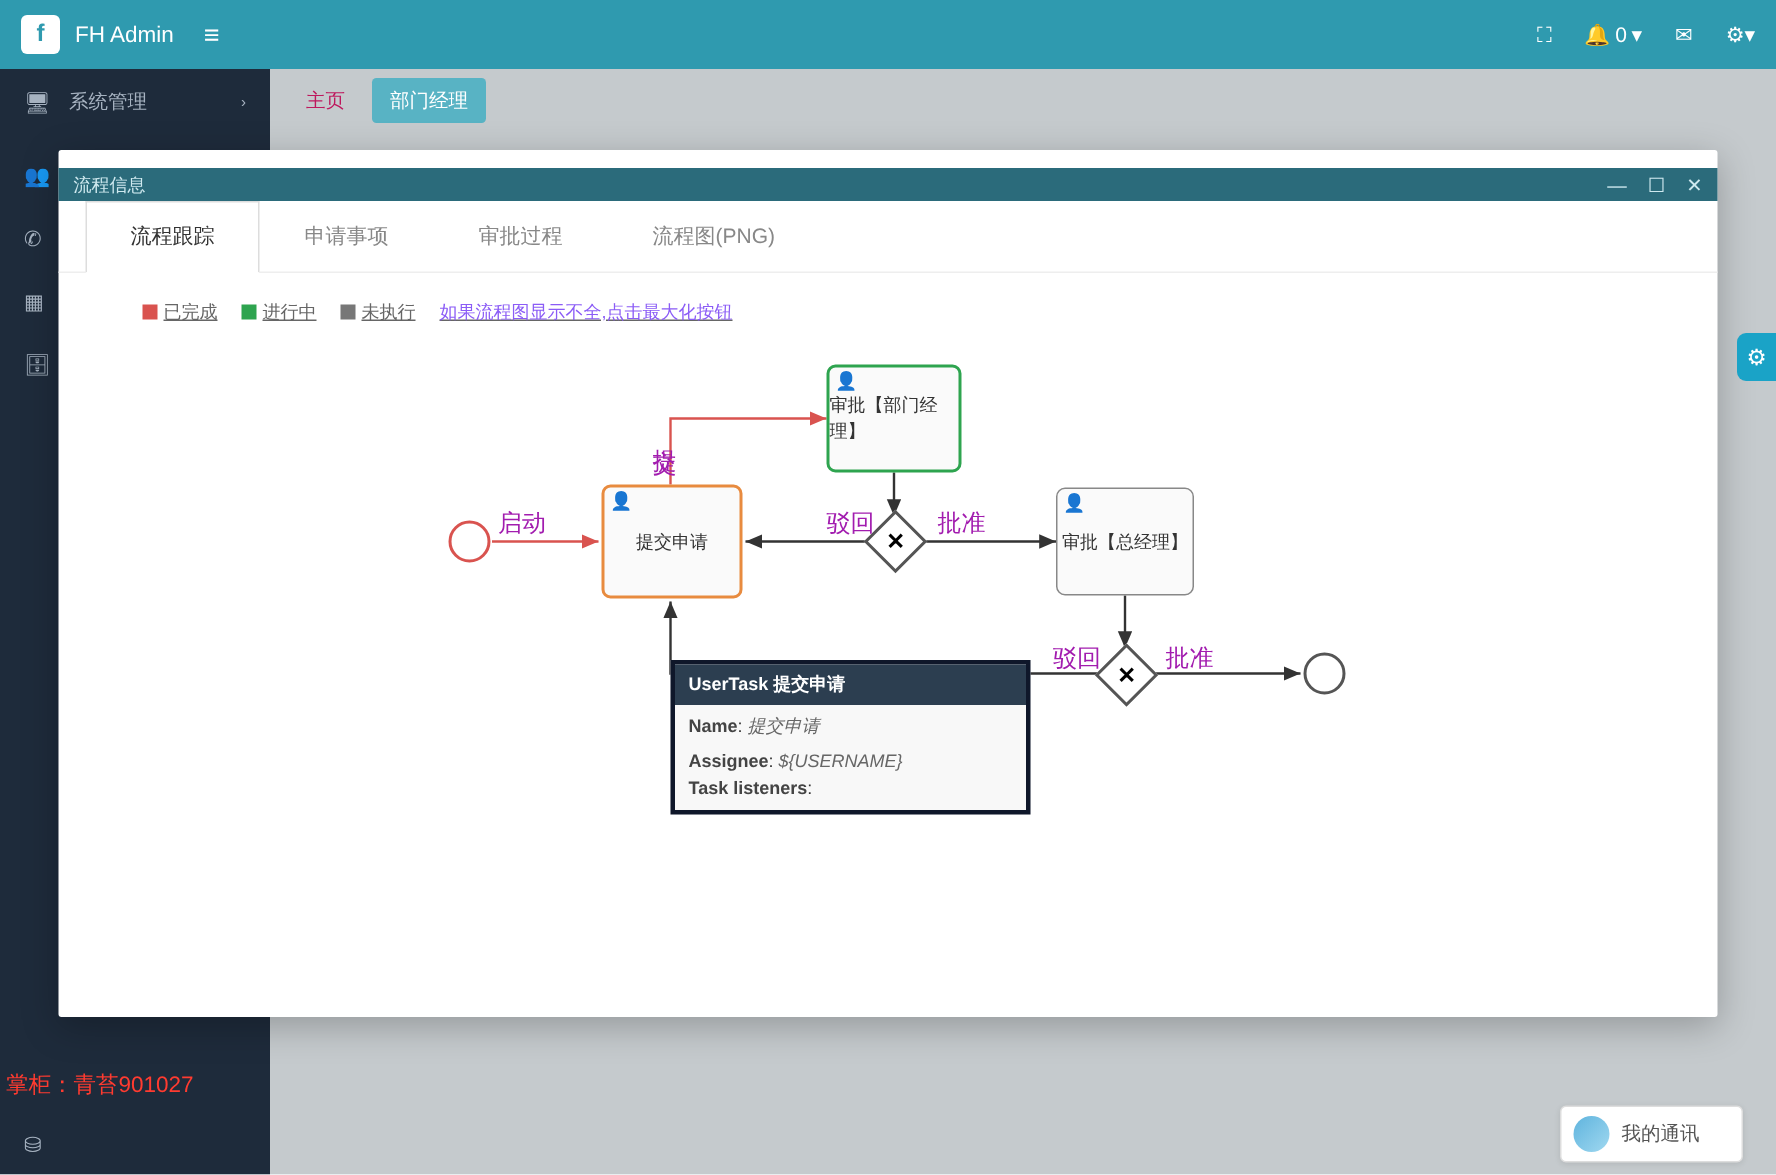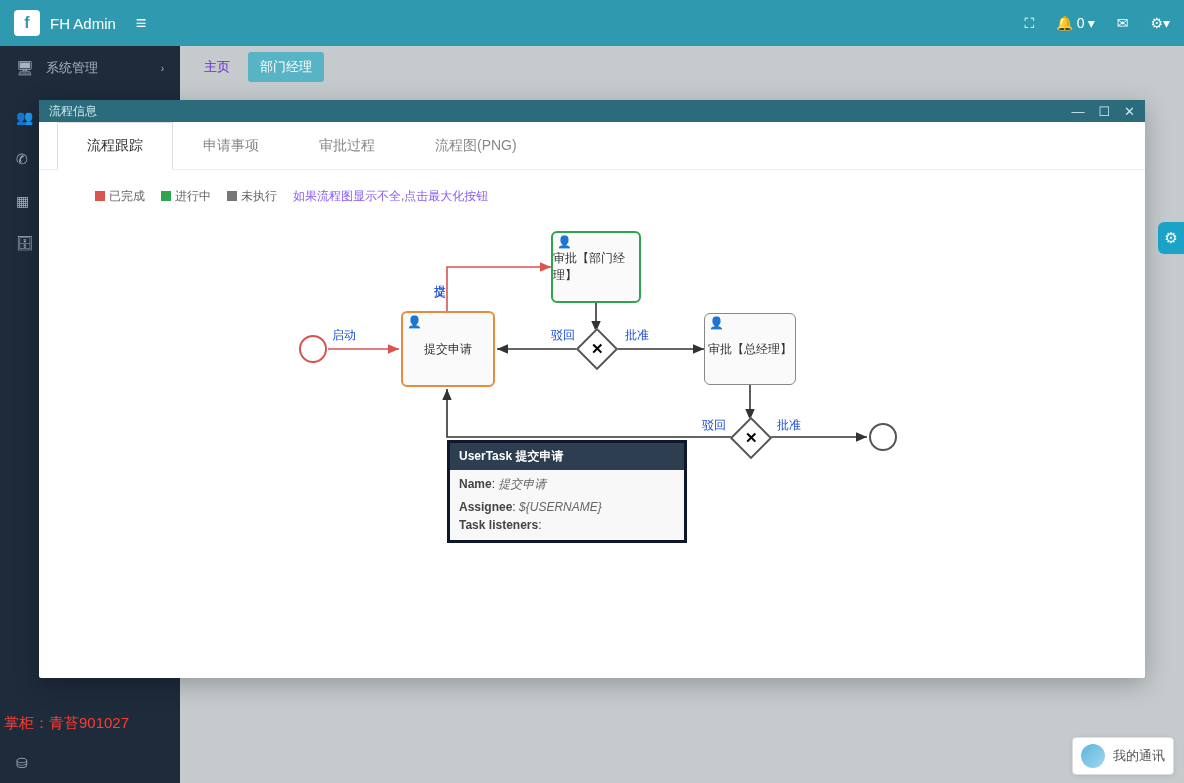--- a/index.html
+++ b/index.html
@@ -20,62 +20,62 @@
 .side-item .chev { margin-left: auto; font-size: 10px; }
 .side-icons { padding: 6px 0; }
 .side-icons .side-item { height: 42px; }
 
 
 .mask { position: absolute; left: 180px; right: 0; top: 46px; bottom: 0; background: rgba(0,0,0,0.15); }
 
 
 .tabsbar { position: absolute; left: 192px; top: 50px; height: 34px; display: flex; align-items: center; gap: 6px; }
 .tab-pill { padding: 6px 12px; font-size: 13px; border-radius: 3px; cursor: pointer; }
-.tab-main { color: #6d28d9; }
+.tab-main { color: #be185d; }
 .tab-active { background: #58b3c4; color: #fff; }
 
 
 .modal { position: absolute; left: 39px; top: 100px; right: 39px; bottom: 105px; background: #fff; border-radius: 2px; box-shadow: 0 6px 24px rgba(0,0,0,0.25); display: flex; flex-direction: column; }
-.modal-titlebar { height: 22px; background: #2b6b7b; display: flex; align-items: center; padding: 0 10px; color: #cfe9ef; font-size: 12px; }
+.modal-titlebar { height: 22px; background: #2b6b7b; display: flex; align-items: center; padding: 0 10px; color: #cfe9ef; font-size: 12px; margin-top: 12px; }
 .modal-titlebar .ttl { margin-right: auto; }
 .modal-titlebar .wbtn { margin-left: 14px; cursor: pointer; font-size: 13px; }
 
 .modal-tabs { height: 48px; border-bottom: 1px solid #eee; display: flex; align-items: stretch; padding: 0 18px; }
 .mtab { display: flex; align-items: center; padding: 0 29px; font-size: 14px; color: #888; cursor: pointer; border: 1px solid transparent; border-bottom: none; }
 .mtab.active { color: #333; border: 1px solid #ddd; border-bottom: 1px solid #fff; margin-bottom: -1px; background: #fff; }
 
-.legend { padding: 18px 56px 0; font-size: 12px; color: #666; display: flex; align-items: center; gap: 16px; }
+.legend { padding: 18px 56px 0; font-size: 12px; color: #666; display: flex; align-items: center; gap: 16px; text-decoration: underline; }
 .legend .sq { display: inline-block; width: 10px; height: 10px; margin-right: 4px; vertical-align: -1px; }
 .sq-red { background: #d9534f; }
 .sq-green { background: #2ea44f; }
 .sq-gray { background: #777; }
 
 .diagram { position: relative; flex: 1; overflow: hidden; }
 
 
 .gear-tab { position: absolute; right: 0; top: 222px; width: 26px; height: 32px; background: #1aa3c7; border-radius: 6px 0 0 6px; display: flex; align-items: center; justify-content: center; color: #fff; font-size: 15px; cursor: pointer; }
 
 
 .watermark { position: absolute; left: 4px; bottom: 50px; color: #ff3b30; font-size: 15px; font-weight: 500; }
 
 
-.chat-btn { position: absolute; right: 10px; bottom: 8px; background: #fff; border: 1px solid #ddd; border-radius: 4px; padding: 6px 8px 6px 8px; display: flex; align-items: center; gap: 8px; font-size: 13px; color: #555; cursor: pointer; box-shadow: 0 1px 4px rgba(0,0,0,0.1); }
+.chat-btn { position: absolute; right: 22px; bottom: 8px; background: #fff; border: 1px solid #ddd; border-radius: 4px; padding: 6px 28px 6px 8px; display: flex; align-items: center; gap: 8px; font-size: 13px; color: #555; cursor: pointer; box-shadow: 0 1px 4px rgba(0,0,0,0.1); }
 .avatar-sm { width: 24px; height: 24px; border-radius: 50%; background: linear-gradient(135deg,#5fb4de,#a0d8f0); }
 
 
 .node { position: absolute; border-radius: 6px; font-size: 12px; color: #333; display: flex; align-items: center; justify-content: center; background: #fafafa; }
 .node .usr { position: absolute; left: 4px; top: 2px; font-size: 12px; }
 .start { width: 28px; height: 28px; border: 2px solid #d9534f; border-radius: 50%; background: #fff; }
 .end { width: 28px; height: 28px; border: 2px solid #555; border-radius: 50%; background: #fff; }
 .task-red { border: 2px solid #e88b3f; width: 94px; height: 76px; }
 .task-green { border: 2px solid #2ea44f; width: 90px; height: 72px; }
 .task-gray { border: 1px solid #888; width: 92px; height: 72px; }
 .gateway { width: 30px; height: 30px; transform: rotate(45deg); border: 2px solid #555; background: #fff; display: flex; align-items: center; justify-content: center; }
 .gateway span { transform: rotate(-45deg); font-weight: bold; font-size: 15px; }
-.lbl { position: absolute; font-size: 12px; color: #1d4ed8; }
+.lbl { position: absolute; font-size: 16px; color: #a21caf; }
 
 
 .tooltip { position: absolute; left: 447px; top: 440px; width: 240px; background: #f8f8f8; border: 3px solid #0f172a; font-size: 12px; color: #333; }
 .tooltip .thead { background: #2c3e50; color: #fff; padding: 5px 9px; font-weight: bold; font-size: 12px; }
 .tooltip .tbody { padding: 6px 9px; line-height: 1.45; }
 .tooltip .tbody b { color: #444; }
 .tooltip .tbody i { font-style: italic; color: #666; }
 
 svg.arrows { position: absolute; inset: 0; width: 100%; height: 100%; pointer-events: none; }
 </style>

